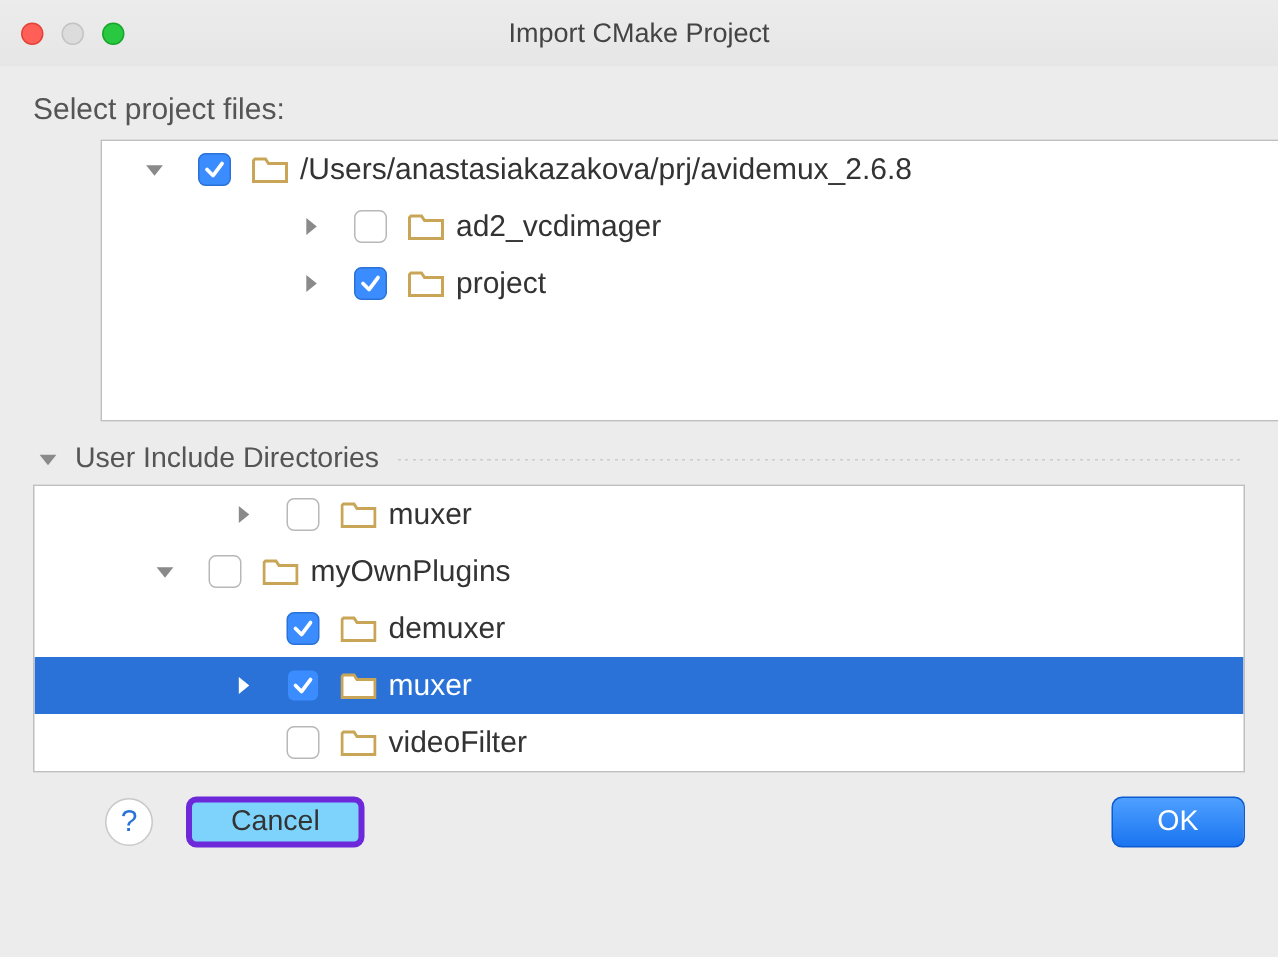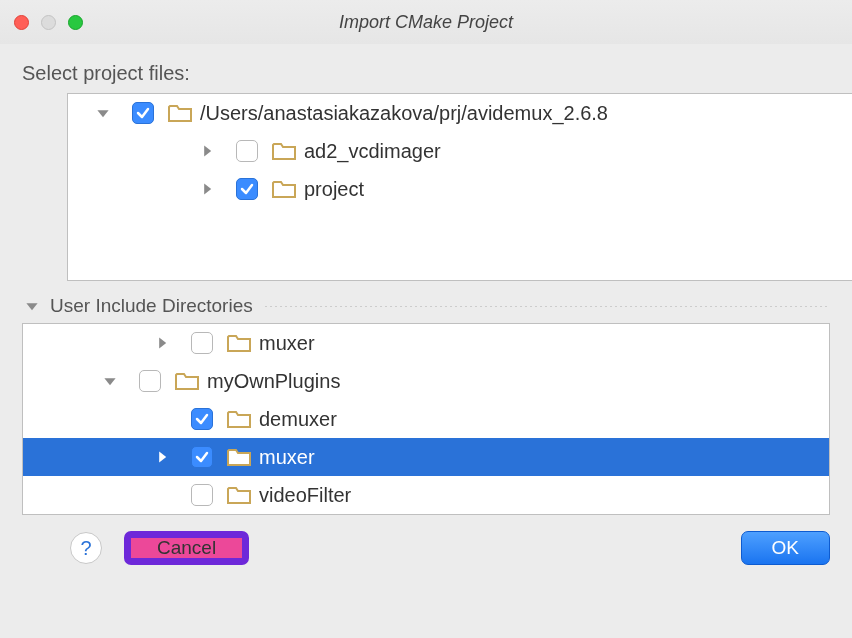--- a/index.html
+++ b/index.html
@@ -10,21 +10,20 @@
       height: 638px;
       overflow: hidden;
       color: #444;
     }
     .titlebar {
       height: 44px;
       display: flex;
       align-items: center;
       position: relative;
       background: linear-gradient(#ececec,#e6e6e6);
-      font-style: italic;
     }
     .traffic {
       display: flex;
       gap: 12px;
       position: absolute;
       left: 14px;
     }
     .dot { width: 15px; height: 15px; border-radius: 50%; }
     .dot.red { background: #ff5f57; border: 1px solid #e24238; }
     .dot.gray { background: #dcdcdc; border: 1px solid #c3c3c3; }
@@ -124,22 +123,22 @@
       display:flex; align-items:center; justify-content:center;
       font-size: 20px; color: #2a72d8;
       margin-left: 48px;
       margin-right: 22px;
     }
     .btn {
       height: 34px;
       padding: 0 26px;
       border-radius: 7px;
       font-size: 19px;
-      background: #ec4899;
-      border: 7px solid #6d28d9;
+      background: #7dd3fc;
+      border: 4px solid #6d28d9;
       color: #333;
       display:inline-flex; align-items:center; justify-content:center;
     }
     .btn.primary {
       background: linear-gradient(#4ea0ff,#1a74f0);
       border: 1px solid #0d5bd0;
       color: #fff;
       margin-left: auto;
       padding: 16px 30px;
     }

